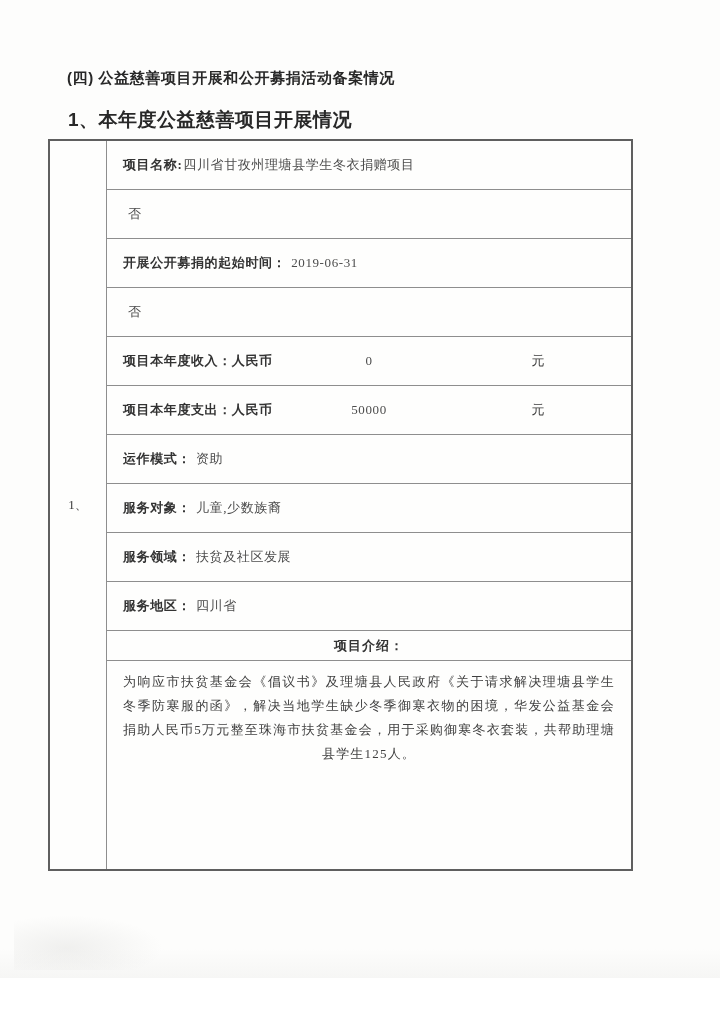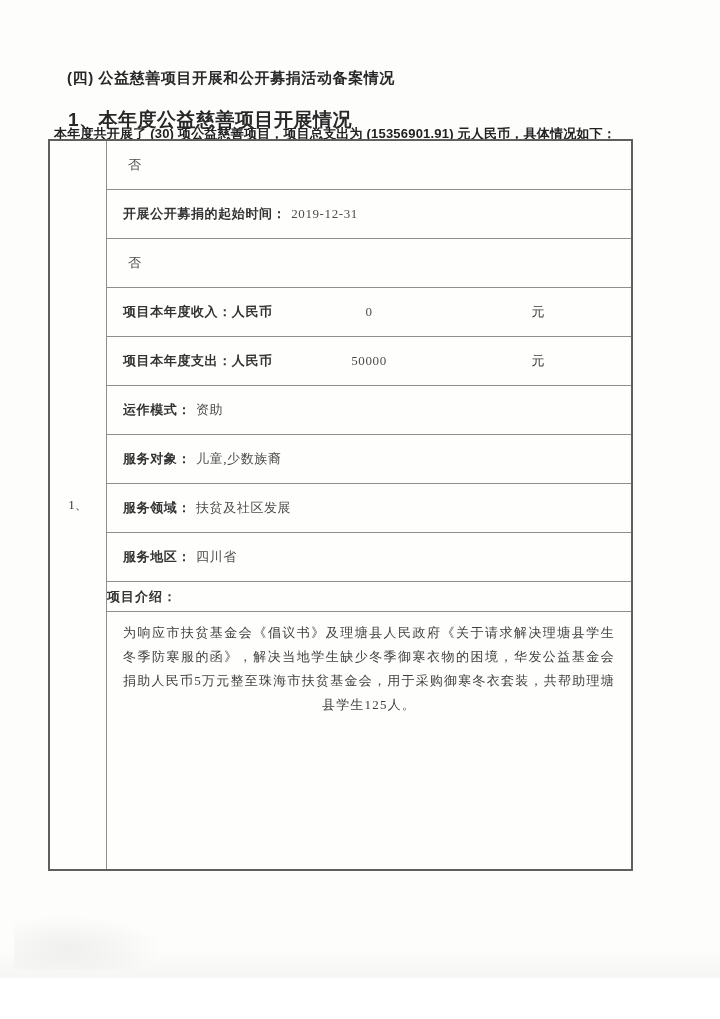--- a/index.html
+++ b/index.html
@@ -110,20 +110,21 @@
     color: #4c4c4c;
   }
   .t-row.money .unit {
     position: absolute;
     left: 81%;
     color: #3a3a3a;
   }
   .t-row.intro-hdr {
     flex: 0 0 30px;
     height: 30px;
+    justify-content: center;
     padding: 0;
   }
   .t-row.intro-hdr .lbl {
     font-weight: 700;
     letter-spacing: 1px;
   }
   .intro-cell {
     flex: 1 1 auto;
     padding: 9px 16px 12px 16px;
   }
@@ -158,38 +159,41 @@
 </style>
 </head>
 <body>
 
 <div class="page">
 
   <div class="heading-section">(四) 公益慈善项目开展和公开募捐活动备案情况</div>
 
   <div class="heading-sub">1、本年度公益慈善项目开展情况</div>
 
-  <div class="summary-line">本年度共开展了 (30) 项公益慈善项目，项目总支出为 (15356901.91) 元人民币，具体情况如下：</div>
 
   <div class="project-table">
 
     <div class="index-col">
       <span>1、</span>
     </div>
 
     <div class="content-col">
 
+      <div class="t-row">
+        <span class="lbl">项目名称:</span>
+        <span class="val" style="margin-left:1px">四川省甘孜州理塘县学生冬衣捐赠项目</span>
+      </div>
 
       <div class="t-row">
         <span class="val">否</span>
       </div>
 
       <div class="t-row">
         <span class="lbl">开展公开募捐的起始时间：</span>
-        <span class="val">2019-12-31</span>
+        <span class="val">2019-06-31</span>
       </div>
 
       <div class="t-row">
         <span class="val">否</span>
       </div>
 
       <div class="t-row money">
         <span class="lbl">项目本年度收入：人民币</span>
         <span class="mval">0</span>
         <span class="unit">元</span>

